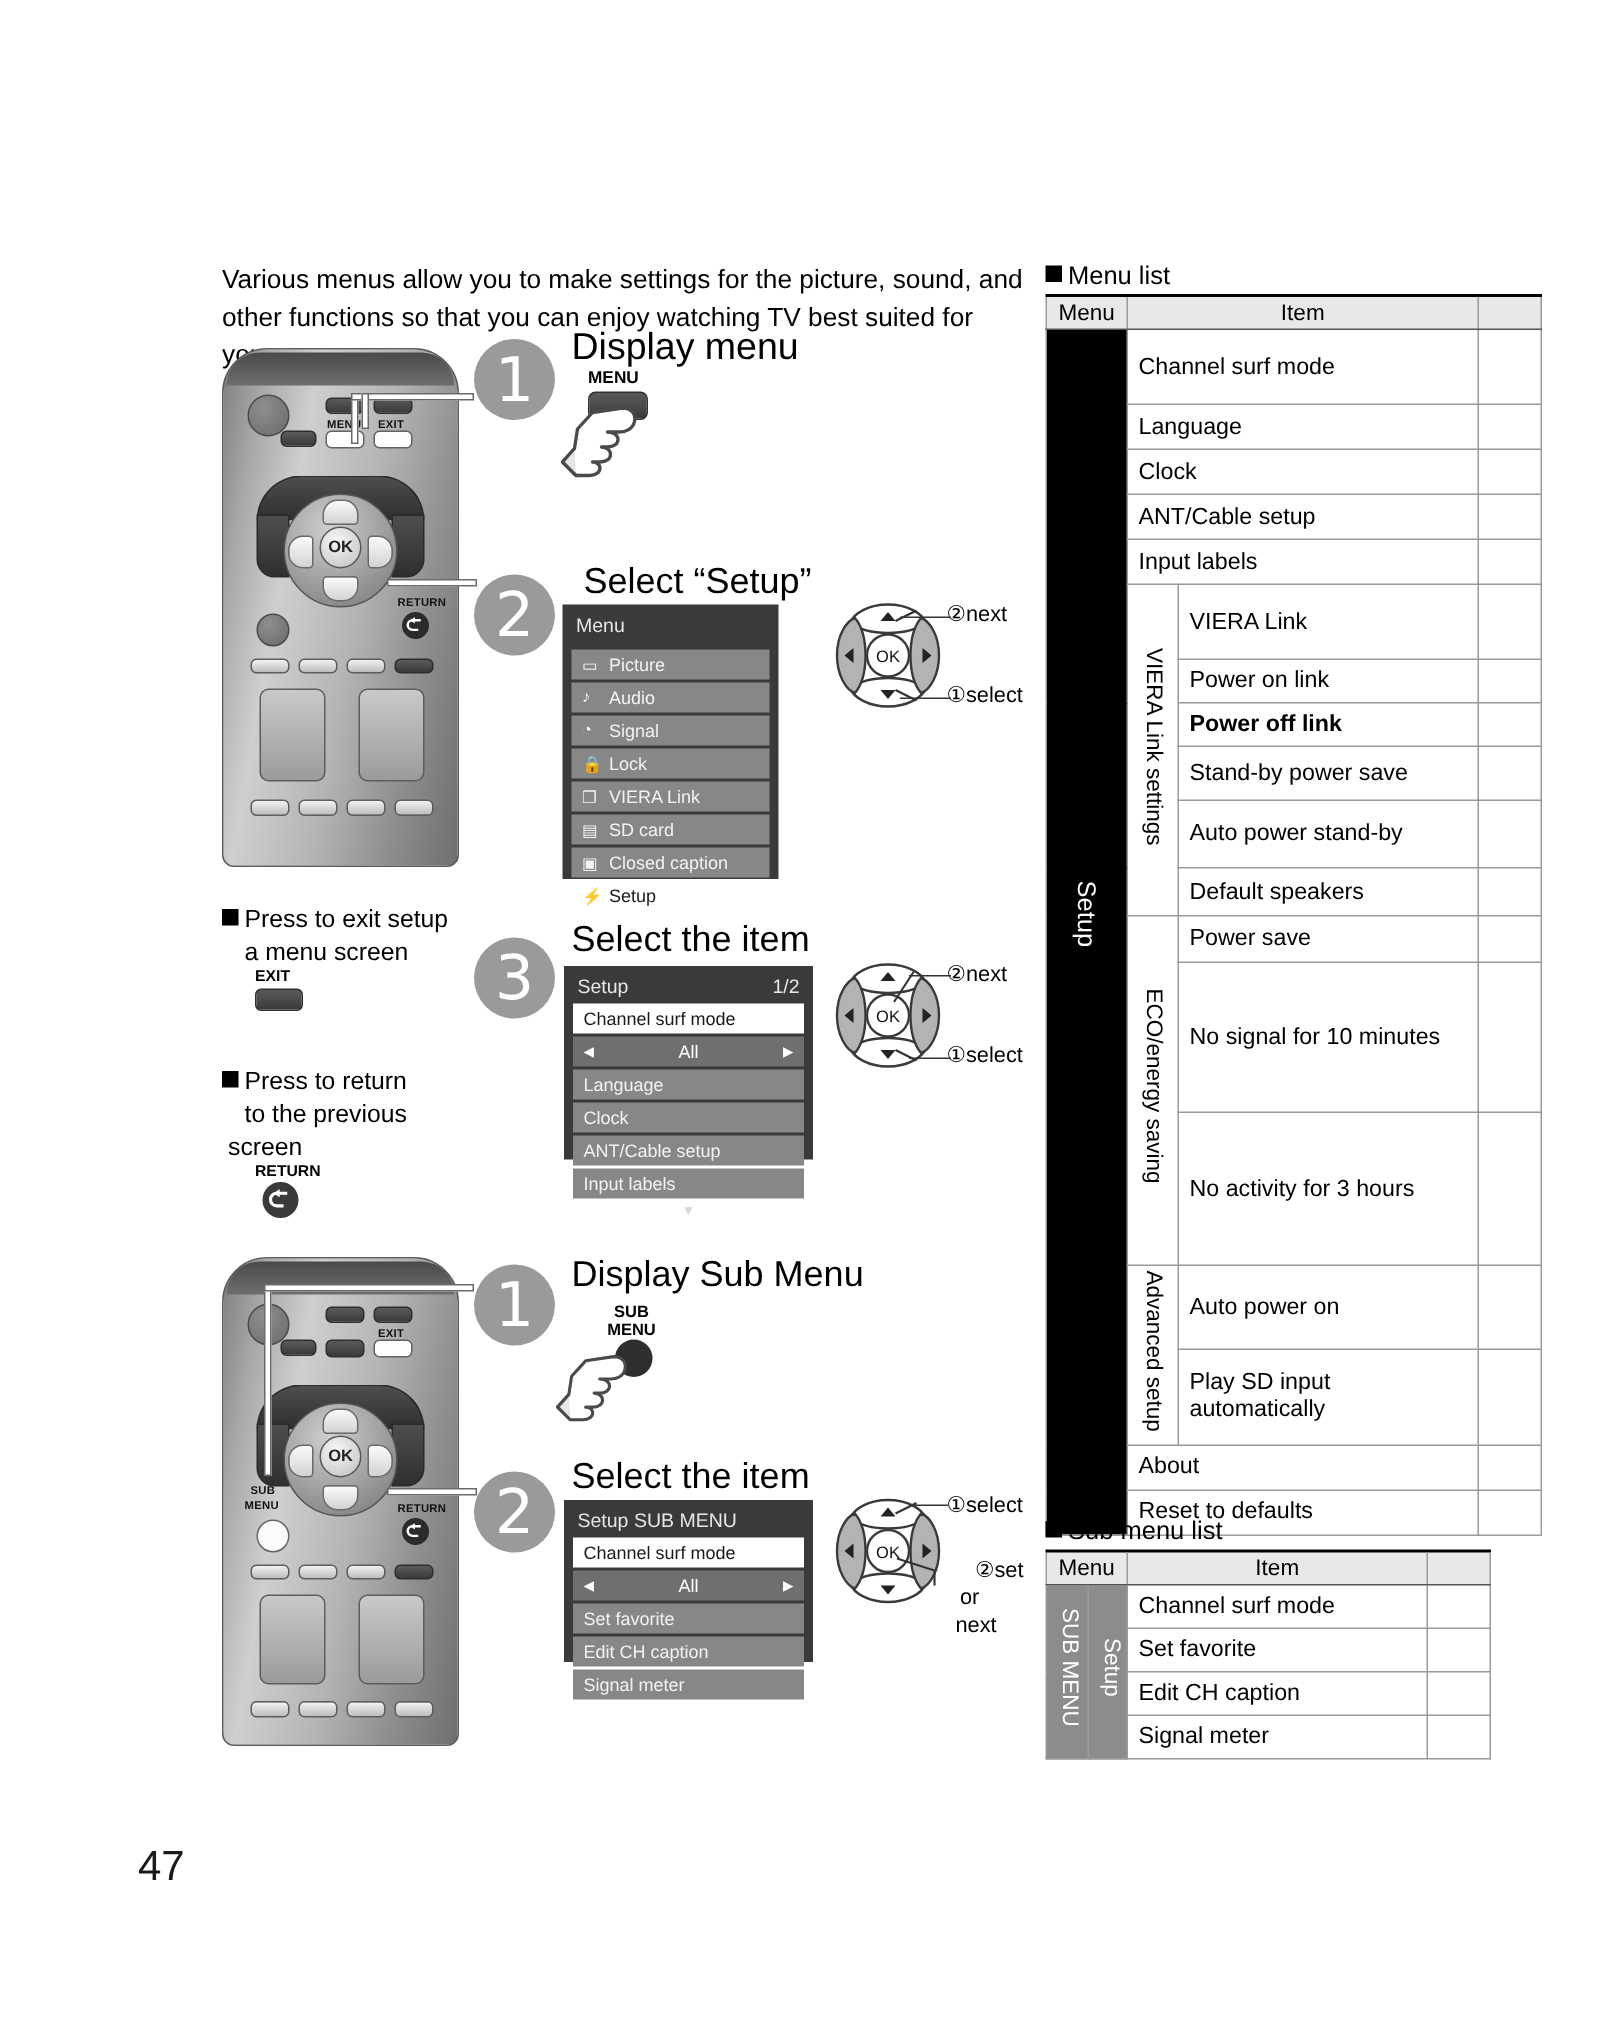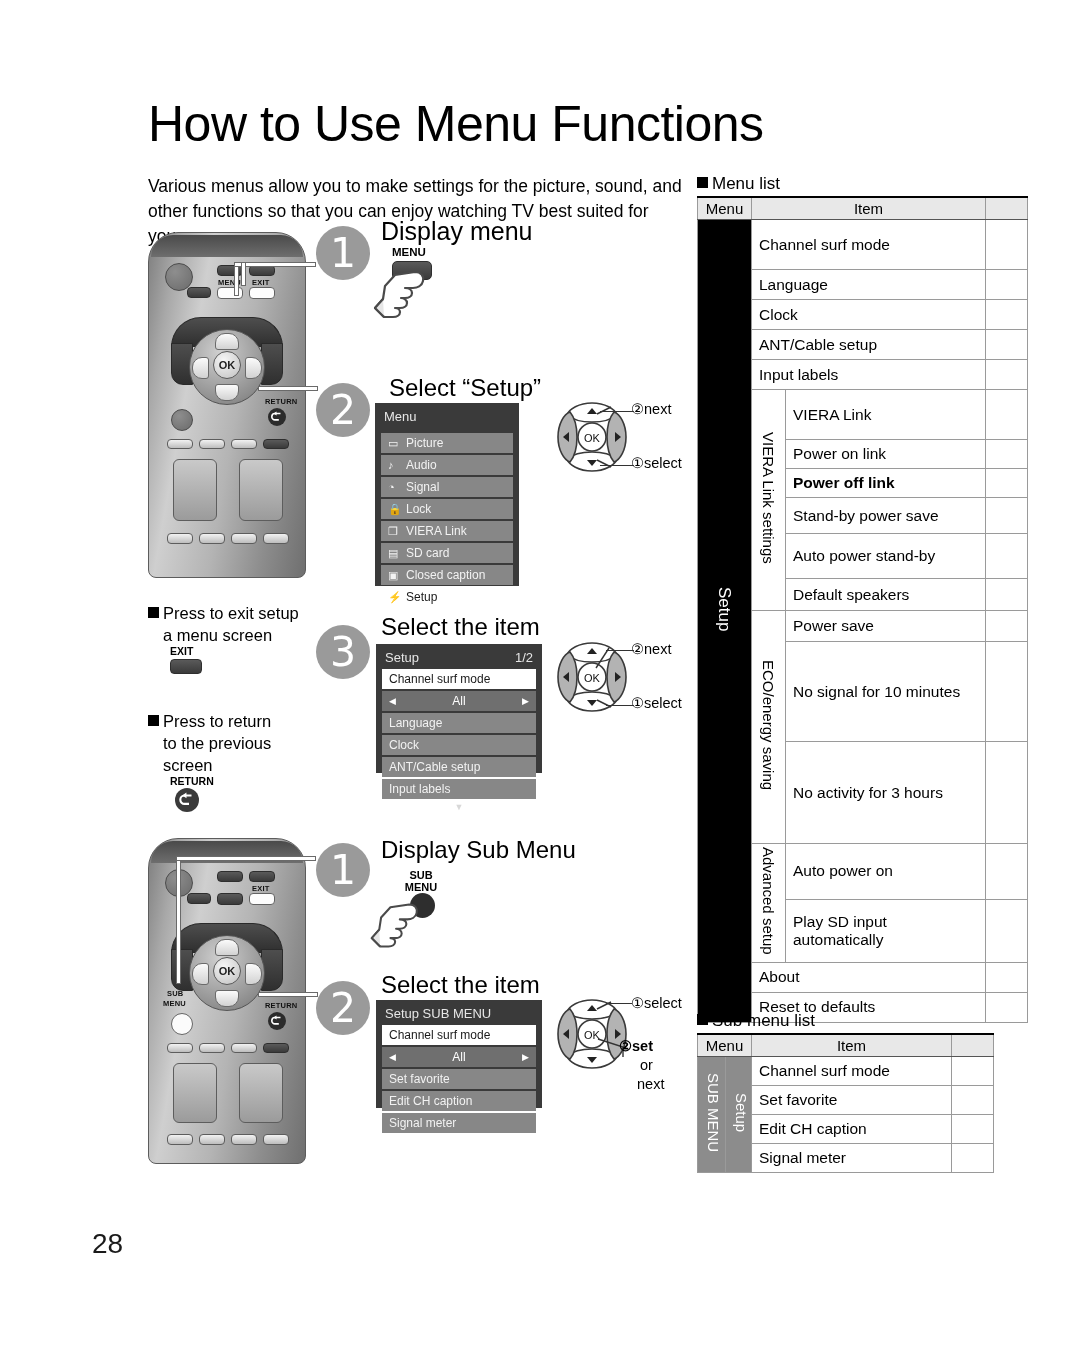--- a/index.html
+++ b/index.html
@@ -197,21 +197,20 @@
   #page-number {
     position:absolute; left:92px; top:1228px;
     font-size:28px; color:#1a1a1a;
   }
 </style>
 </head>
 <body>
 
 <div class="page">
 
-  <div id="page-title">How to Use Menu Functions</div>
 
   <div id="intro">Various menus allow you to make settings for the picture, sound, and other functions so that you can enjoy watching TV best suited for you.</div>
 
   <div class="remote" style="left:148px; top:232px; width:158px; height:346px;">
     <div class="top-cap"></div>
     <div class="rcircle plain" style="left:16px; top:30px; width:28px; height:28px;"></div>
 
     <div class="rbtn dark" style="left:68px; top:32px; width:26px; height:11px;"></div>
     <div class="rbtn dark" style="left:100px; top:32px; width:26px; height:11px;"></div>
     <div class="rlabel" style="left:69px; top:45px;">MENU</div>
@@ -332,21 +331,21 @@
   <div style="position:absolute; left:148px; top:602px; width:200px; font-size:16.5px; line-height:22px; font-weight:400;">
     <span class="sqbullet"></span><span>Press to exit setup</span><br>
     <span style="margin-left:15px;">a menu screen</span>
   </div>
   <div style="position:absolute; left:170px; top:645px; font-size:10.5px; font-weight:700;">EXIT</div>
   <div class="rbtn dark" style="position:absolute; left:170px; top:659px; width:32px; height:15px; border-radius:4px;"></div>
 
   <div style="position:absolute; left:148px; top:710px; width:200px; font-size:16.5px; line-height:22px;">
     <span class="sqbullet"></span><span>Press to return</span><br>
     <span style="margin-left:15px;">to the previous</span><br>
-    <span style="margin-left:15px;">screen</span>
+    <span style="margin-left:4px;">screen</span>
   </div>
   <div style="position:absolute; left:170px; top:775px; font-size:10.5px; font-weight:700;">RETURN</div>
   <svg style="position:absolute; left:174px; top:787px;" width="26" height="26">
     <circle cx="13" cy="13" r="12" fill="#3a3a3a"></circle>
     <path d="M17.5 8.5 L10.5 8.5 a4.2 4.2 0 0 0 0 8.4 L15 16.9" stroke="#fff" stroke-width="2.1" fill="none"></path>
     <path d="M12.4 5.6 L8.2 8.6 L12.5 11.2 Z" fill="#fff"></path>
   </svg>
 
   <div class="step-circle" style="left:316px; top:625px;">3</div>
   <div class="step-head" style="left:381px; top:613px;">Select the item</div>
@@ -493,21 +492,21 @@
       <text x="39" y="43.5" font-family="Liberation Sans, sans-serif" font-size="11" text-anchor="middle" fill="#111">OK</text>
       <path d="M34 16 L44 16 L39 10 Z" fill="#222"></path>
       <path d="M34 62 L44 62 L39 68 Z" fill="#222"></path>
       <path d="M16 34 L16 44 L10 39 Z" fill="#222"></path>
       <path d="M62 34 L62 44 L68 39 Z" fill="#222"></path>
       <path d="M44 14 L58 7" stroke="#333" stroke-width="1.4" fill="none"></path>
       <path d="M45 44 L70 52 L70 62" stroke="#333" stroke-width="1.4" fill="none"></path>
     </svg>
   </div>
   <div class="dplabel" style="left:631px; top:995px;">①select</div>
-  <div class="dplabel" style="left:619px; top:1038px;font-weight:bold;">②set</div>
+  <div class="dplabel" style="left:650px; top:1038px;">②set</div>
   <div class="dplabel" style="left:640px; top:1057px;">or</div>
   <div class="dplabel" style="left:637px; top:1076px;">next</div>
   <div style="position:absolute; left:606px; top:1003px; width:26px; height:1px; background:#333;"></div>
 
   <div class="tbl-head" style="left:697px; top:174px;">
     <span class="sqbullet"></span><span>Menu list</span>
   </div>
 
   <table class="menulist" id="menu-list-table" style="left:697px; top:196px; width:286px;">
     <colgroup>
@@ -640,15 +639,15 @@
           <td style="height: 29px;">Edit CH caption</td>
           <td></td>
         </tr>
         <tr>
           <td style="height: 29px;">Signal meter</td>
           <td></td>
         </tr>
       </tbody>
   </table>
 
-  <div id="page-number">28</div>
+  <div id="page-number">47</div>
 
 </div>
 
 </body></html>

